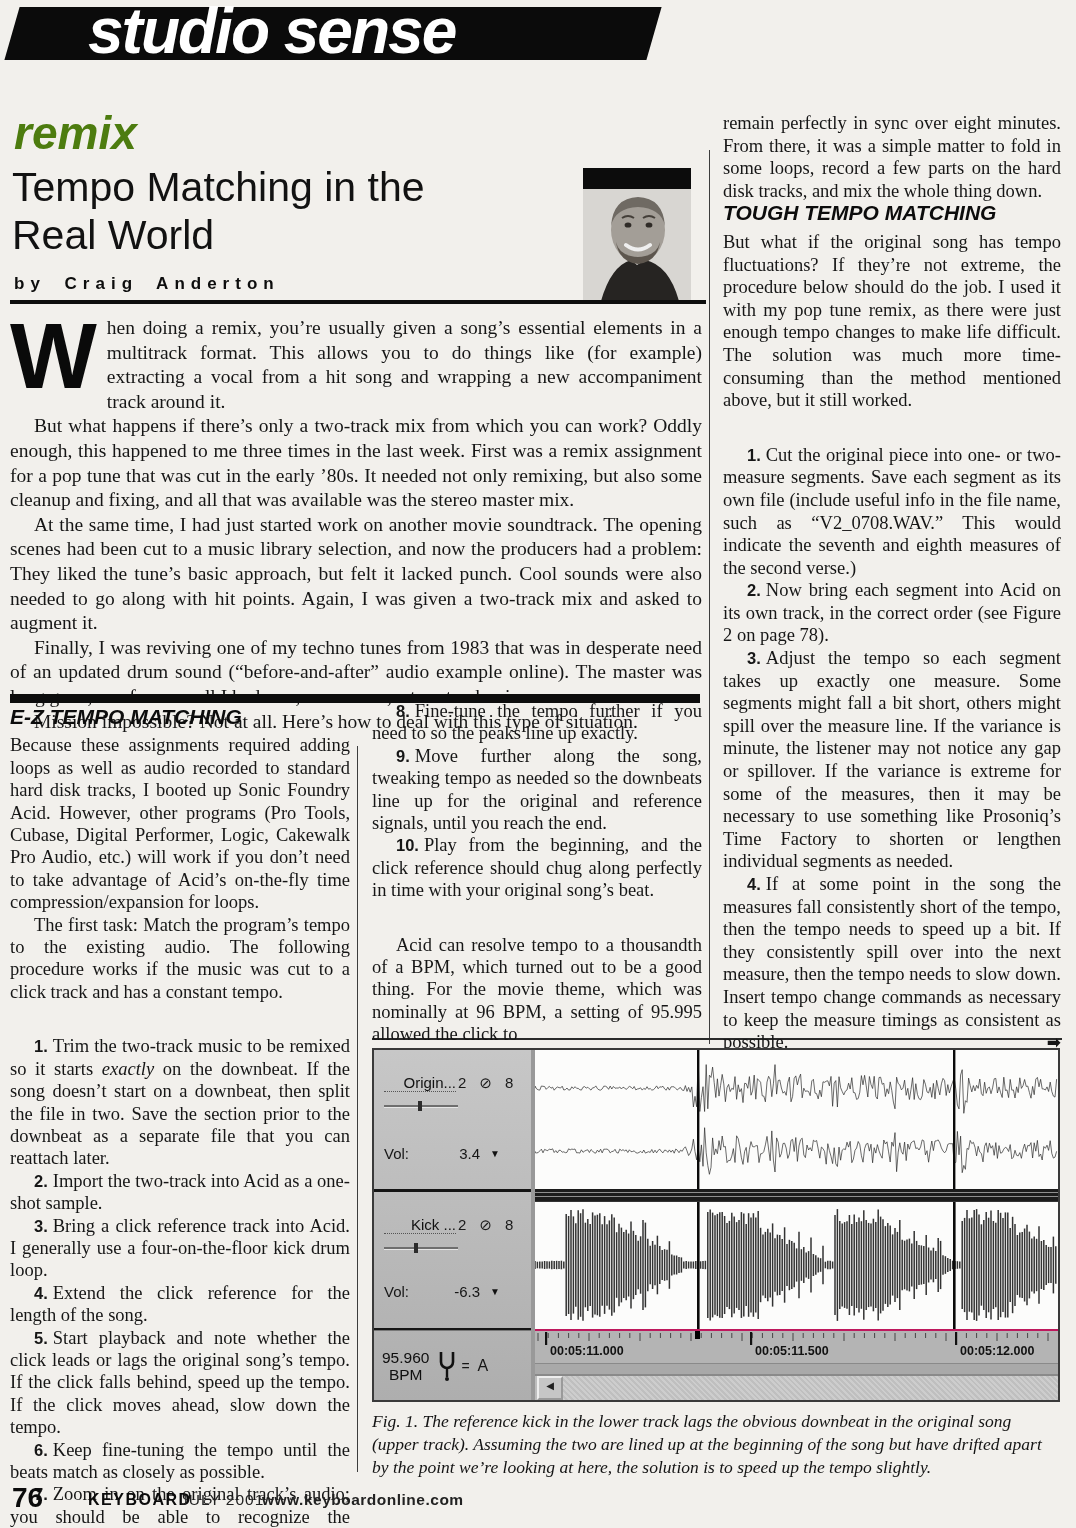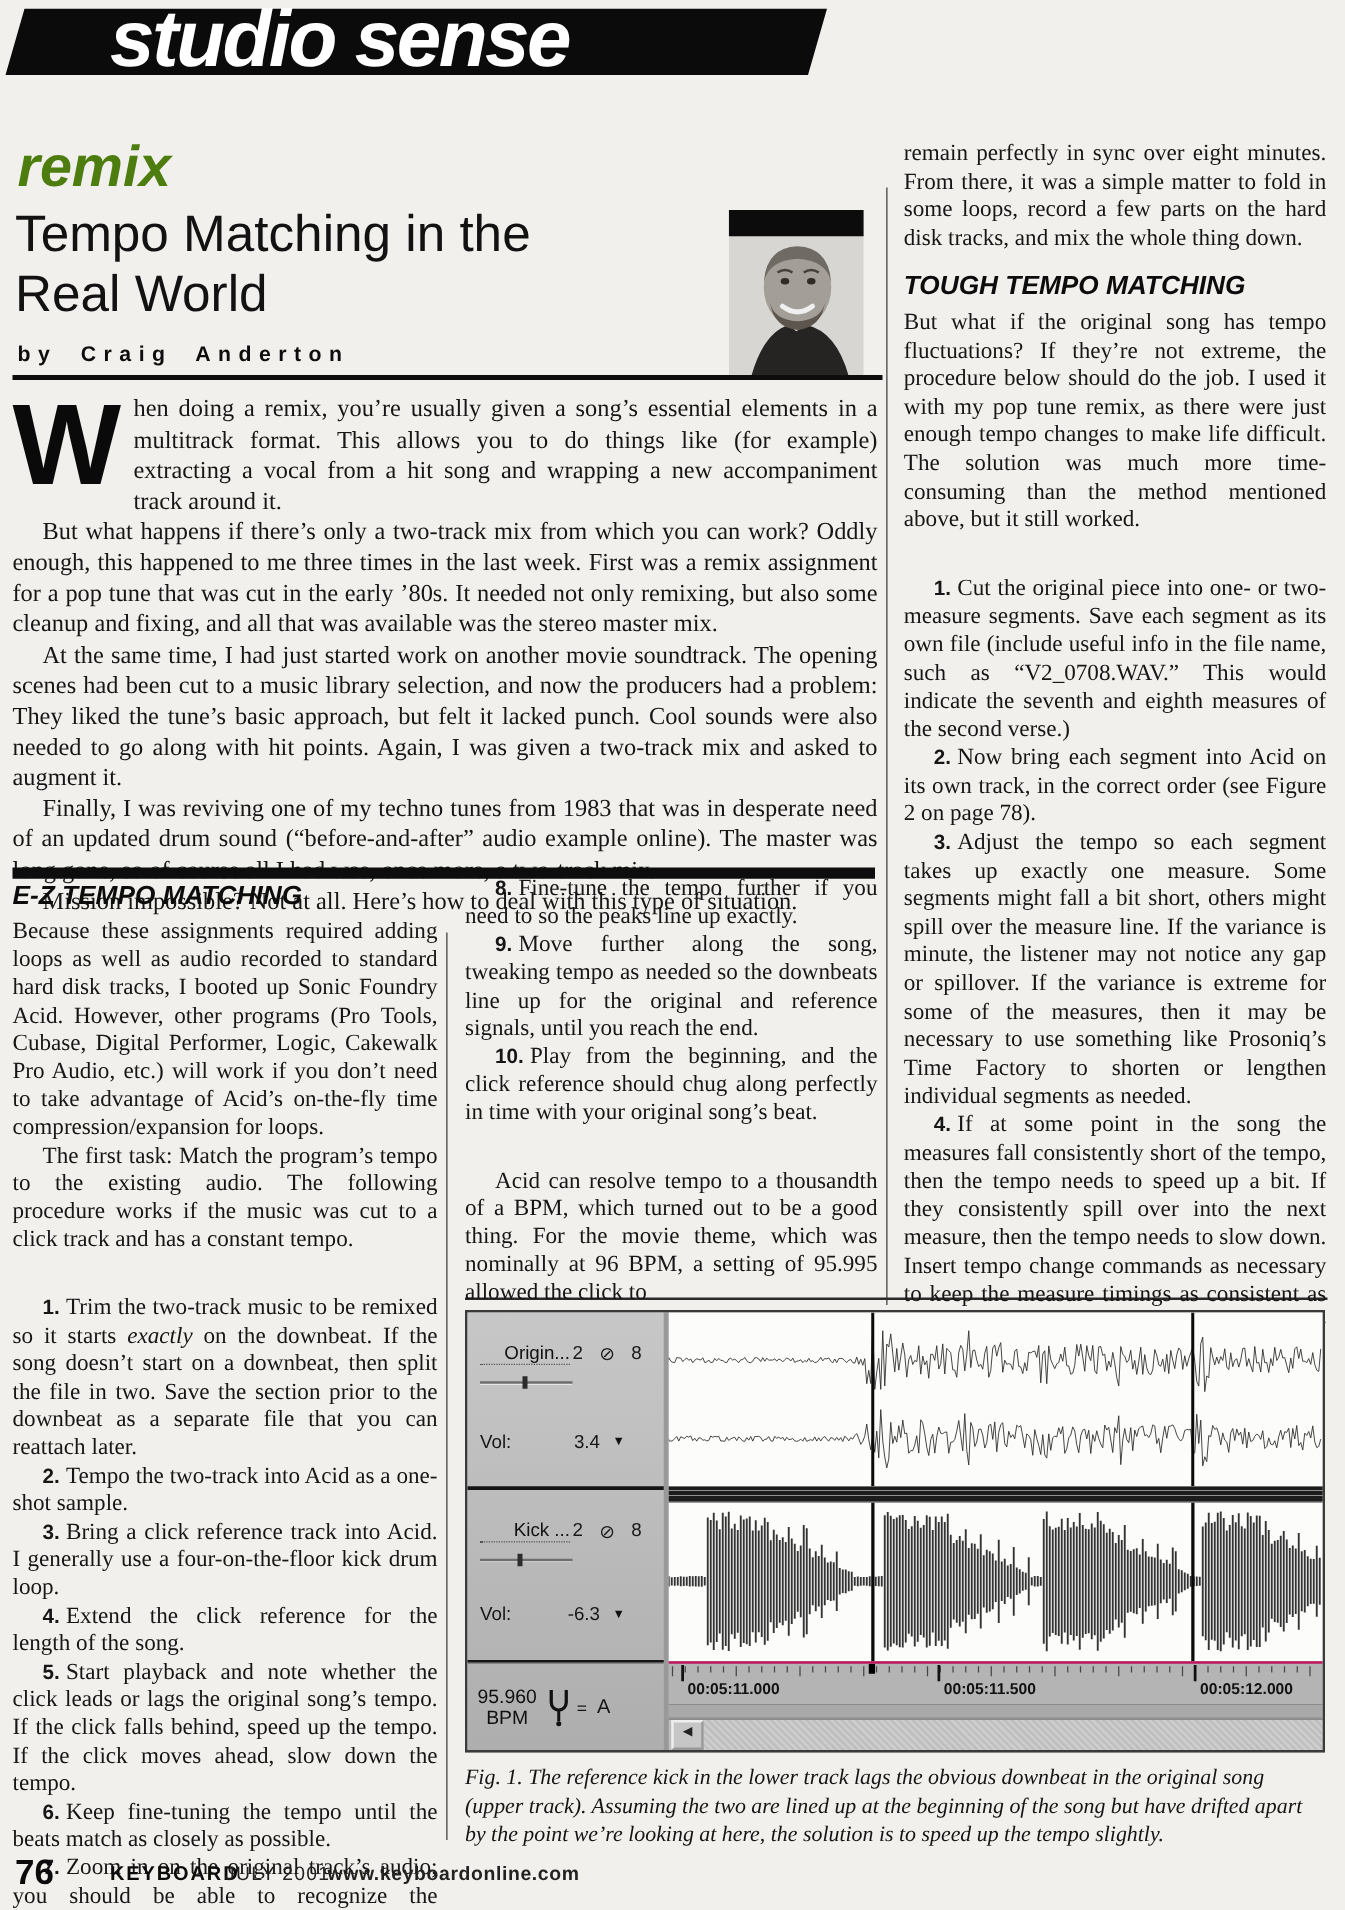--- a/index.html
+++ b/index.html
@@ -31,21 +31,21 @@
   .col-left{left:10px;top:706px;width:340px;}
   .col-mid{left:372px;top:700px;width:330px;}
   .col-right{left:723px;top:112px;width:338px;line-height:22.6px;}
   p{margin:0;}
   .p-ind{text-indent:24px;}
   .gap-top{margin-top:32px;}
   .dropcap{float:left;font-family:"Liberation Sans",sans-serif;font-weight:900;font-size:92px;line-height:72px;
     padding:4px 10px 0 0;color:#0a0a0a;}
   .sec-head{font-family:"Liberation Sans",sans-serif;font-style:italic;font-weight:900;font-size:21px;
     letter-spacing:0px;color:#0c0c0c;margin:0 0 6px 0;text-align:left;}
-  .sec-head.mid-gap{margin-top:16px;}
+  .sec-head.mid-gap{}
   .stepnum{font-family:"Liberation Sans",sans-serif;font-weight:700;font-size:16.5px;margin-right:5px;}
   .em{font-style:italic;}
   .cont-arrow{float:right;font-family:"DejaVu Sans",sans-serif;font-size:17px;font-weight:700;}
   
   .figure{position:absolute;left:372px;top:1048px;width:688px;height:354px;box-sizing:border-box;
     border:2px solid #3a3a3a;background:#bdbdbd;display:flex;font-family:"Liberation Sans",sans-serif;}
   .fig-left{width:157px;flex:none;border-right:4px solid #999;display:flex;flex-direction:column;background:linear-gradient(#c7c7c7,#aeaeae);}
   .th{box-sizing:border-box;padding:24px 8px 8px 10px;position:relative;}
   .th1{height:142px;border-bottom:3px solid #151515;}
   .th2{height:138px;border-bottom:2px solid #151515;}
@@ -123,21 +123,21 @@
 <div class="section-bar"></div>
 <div class="v-rule-1"></div>
 <div class="v-rule-2"></div>
 <div class="figure-top-rule"></div>
 
 <div class="col col-left">
   <h2 class="sec-head">E-Z TEMPO MATCHING</h2>
   <p>Because these assignments required adding loops as well as audio recorded to standard hard disk tracks, I booted up Sonic Foundry Acid. However, other programs (Pro Tools, Cubase, Digital Performer, Logic, Cakewalk Pro Audio, etc.) will work if you don’t need to take advantage of Acid’s on-the-fly time compression/expansion for loops.</p>
   <p class="p-ind">The first task: Match the program’s tempo to the existing audio. The following procedure works if the music was cut to a click track and has a constant tempo.</p>
   <p class="p-ind gap-top"><span class="stepnum">1.</span><span>Trim the two-track music to be remixed so it starts </span><span class="em">exactly</span><span> on the downbeat. If the song doesn’t start on a downbeat, then split the file in two. Save the section prior to the downbeat as a separate file that you can reattach later.</span></p>
-  <p class="p-ind"><span class="stepnum">2.</span><span>Tempo the two-track into Acid as a one-shot sample.</span></p>
+  <p class="p-ind"><span class="stepnum">2.</span><span>Import the two-track into Acid as a one-shot sample.</span></p>
   <p class="p-ind"><span class="stepnum">3.</span><span>Bring a click reference track into Acid. I generally use a four-on-the-floor kick drum loop.</span></p>
   <p class="p-ind"><span class="stepnum">4.</span><span>Extend the click reference for the length of the song.</span></p>
   <p class="p-ind"><span class="stepnum">5.</span><span>Start playback and note whether the click leads or lags the original song’s tempo. If the click falls behind, speed up the tempo. If the click moves ahead, slow down the tempo.</span></p>
   <p class="p-ind"><span class="stepnum">6.</span><span>Keep fine-tuning the tempo until the beats match as closely as possible.</span></p>
   <p class="p-ind"><span class="stepnum">7.</span><span>Zoom in on the original track’s audio; you should be able to recognize the downbeats by seeing peaks. Compare this to the reference signal (see Figure 1).</span></p>
 </div>
 
 <div class="col col-mid">
   <p class="p-ind"><span class="stepnum">8.</span><span>Fine-tune the tempo further if you need to so the peaks line up exactly.</span></p>
   <p class="p-ind"><span class="stepnum">9.</span><span>Move further along the song, tweaking tempo as needed so the downbeats line up for the original and reference signals, until you reach the end.</span></p>

